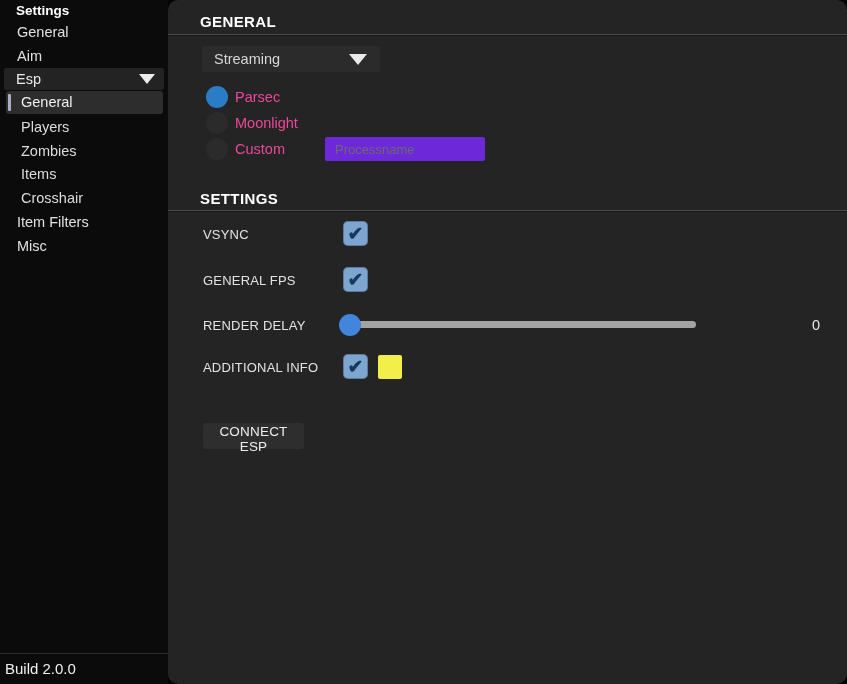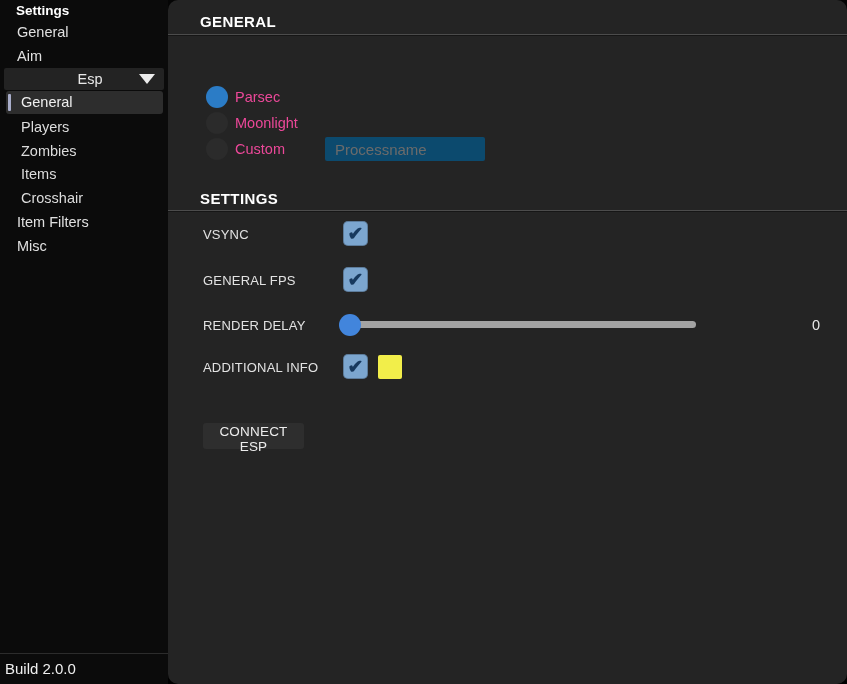--- a/index.html
+++ b/index.html
@@ -4,21 +4,21 @@
 <style>
   html,body{margin:0;padding:0;background:#000;}
   body{width:847px;height:684px;overflow:hidden;font-family:"Liberation Sans",sans-serif;}
   .app{position:relative;width:847px;height:648px;background:#050505;}
 
   
   .sidebar{position:absolute;left:0;top:0;width:168px;height:684px;background:#0b0b0b;}
   .sb-title{position:absolute;left:16px;top:3px;font-size:13.5px;font-weight:bold;color:#ffffff;}
   .sb-item{position:absolute;left:17px;height:20px;line-height:20px;font-size:14.5px;color:#e0e0e0;cursor:default;}
   .sb-esp{position:absolute;left:4px;top:68px;width:160px;height:22px;background:#232323;border-radius:2px;
-          line-height:22px;padding-left:12px;box-sizing:border-box;font-size:14.5px;color:#e8e8e8;cursor:default;text-align:center;}
+          line-height:22px;padding-left:12px;box-sizing:border-box;font-size:14.5px;color:#e8e8e8;cursor:default;}
   .sb-esp .tri{position:absolute;right:9px;top:6px;width:0;height:0;
           border-left:8px solid transparent;border-right:8px solid transparent;border-top:10px solid #ececec;}
   .sb-sub-sel{position:absolute;left:6px;top:91px;width:157px;height:23px;background:#2d2d2d;border-radius:3px;
           line-height:23px;padding-left:15px;box-sizing:border-box;font-size:14.5px;color:#efefef;cursor:default;}
   .accent{position:absolute;left:2px;top:3px;width:3px;height:17px;background:#a9aecb;border-radius:1px;}
   .sb-sub{position:absolute;left:21px;height:20px;line-height:20px;font-size:14.5px;color:#dcdcdc;cursor:default;}
   .sb-footer-line{position:absolute;left:0;top:653px;width:168px;height:1px;background:#2c2c2c;}
   .build-label{position:absolute;left:5px;top:660px;font-size:15px;color:#efefef;}
   .patch-btn{position:absolute;left:74px;top:656px;width:87px;height:28px;background:#383838;border:none;
           border-radius:1px;color:#f2f2f2;font-size:14.5px;font-family:inherit;cursor:default;}
@@ -34,22 +34,22 @@
           line-height:26px;padding-left:12px;box-sizing:border-box;font-size:14.5px;color:#d6d6d6;cursor:default;}
   .dropdown .tri{position:absolute;right:13px;top:8px;width:0;height:0;
           border-left:9px solid transparent;border-right:9px solid transparent;border-top:11px solid #e9e9e9;}
 
   .radio{position:absolute;left:38px;width:22px;height:22px;border-radius:50%;}
   .radio.on{background:var(--accent_blue,#2b7cc6);}
   .radio.off{background:#2b2b2b;}
   .r1{top:86px;} .r2{top:112px;} .r3{top:138px;}
   .radio-label{position:absolute;left:67px;height:20px;line-height:20px;font-size:14.5px;color:#ec4899;}
   .rl1{top:87px;} .rl2{top:113px;} .rl3{top:139px;}
-  .proc-input{position:absolute;left:157px;top:137px;width:160px;height:24px;background:#0c4a6e;border:none;
-          border-radius:2px;color:#cfcfcf;padding:0 10px;box-sizing:border-box;font-size:15px;font-family:inherit;outline:none;}
+  .proc-input{position:absolute;left:157px;top:137px;width:160px;height:24px;background:#6d28d9;border:none;
+          border-radius:2px;color:#cfcfcf;padding:0 10px;box-sizing:border-box;font-size:13px;font-family:inherit;outline:none;}
   .proc-input::placeholder{color:#6b6b6b;}
 
   .set-lbl{position:absolute;left:35px;height:18px;line-height:18px;font-size:13px;color:#e2e2e2;letter-spacing:0.2px;}
   .lv{top:226px;} .lo{top:272px;} .lr{top:317px;} .la{top:359px;}
   .checkbox{position:absolute;left:175px;width:25px;height:25px;border-radius:5px;background:var(--checkbox_fill,#7ca6cf);
           box-shadow:inset 0 0 0 1px rgba(0,0,0,0.25);text-align:center;line-height:25px;font-size:19px;font-weight:bold;
           color:var(--checkbox_check,#17395e);cursor:default;}
   .cv{top:221px;} .co{top:267px;} .ca{top:354px;}
   .swatch{position:absolute;left:210px;top:355px;width:24px;height:24px;background:var(--swatch_yellow,#f2ee4a);border-radius:2px;}
   .slider-track{position:absolute;left:182px;top:321px;width:346px;height:7px;background:var(--slider_track,#a3a3a3);border-radius:4px;}
@@ -88,20 +88,24 @@
 
     <div class="sb-footer-line"></div>
     <div class="build-label">Build 2.0.0</div>
   </aside>
 
   <main class="panel">
 
     <div class="sec-title t1">GENERAL</div>
     <div class="sep s1"></div>
 
+    <div class="dropdown">
+      <span>Streaming</span>
+      <span class="tri"></span>
+    </div>
 
     <span class="radio on r1"></span>
     <span class="radio-label rl1">Parsec</span>
     <span class="radio off r2"></span>
     <span class="radio-label rl2">Moonlight</span>
     <span class="radio off r3"></span>
     <span class="radio-label rl3">Custom</span>
     <input class="proc-input" type="text" placeholder="Processname" style="">
 
     <div class="sec-title t2">SETTINGS</div>

